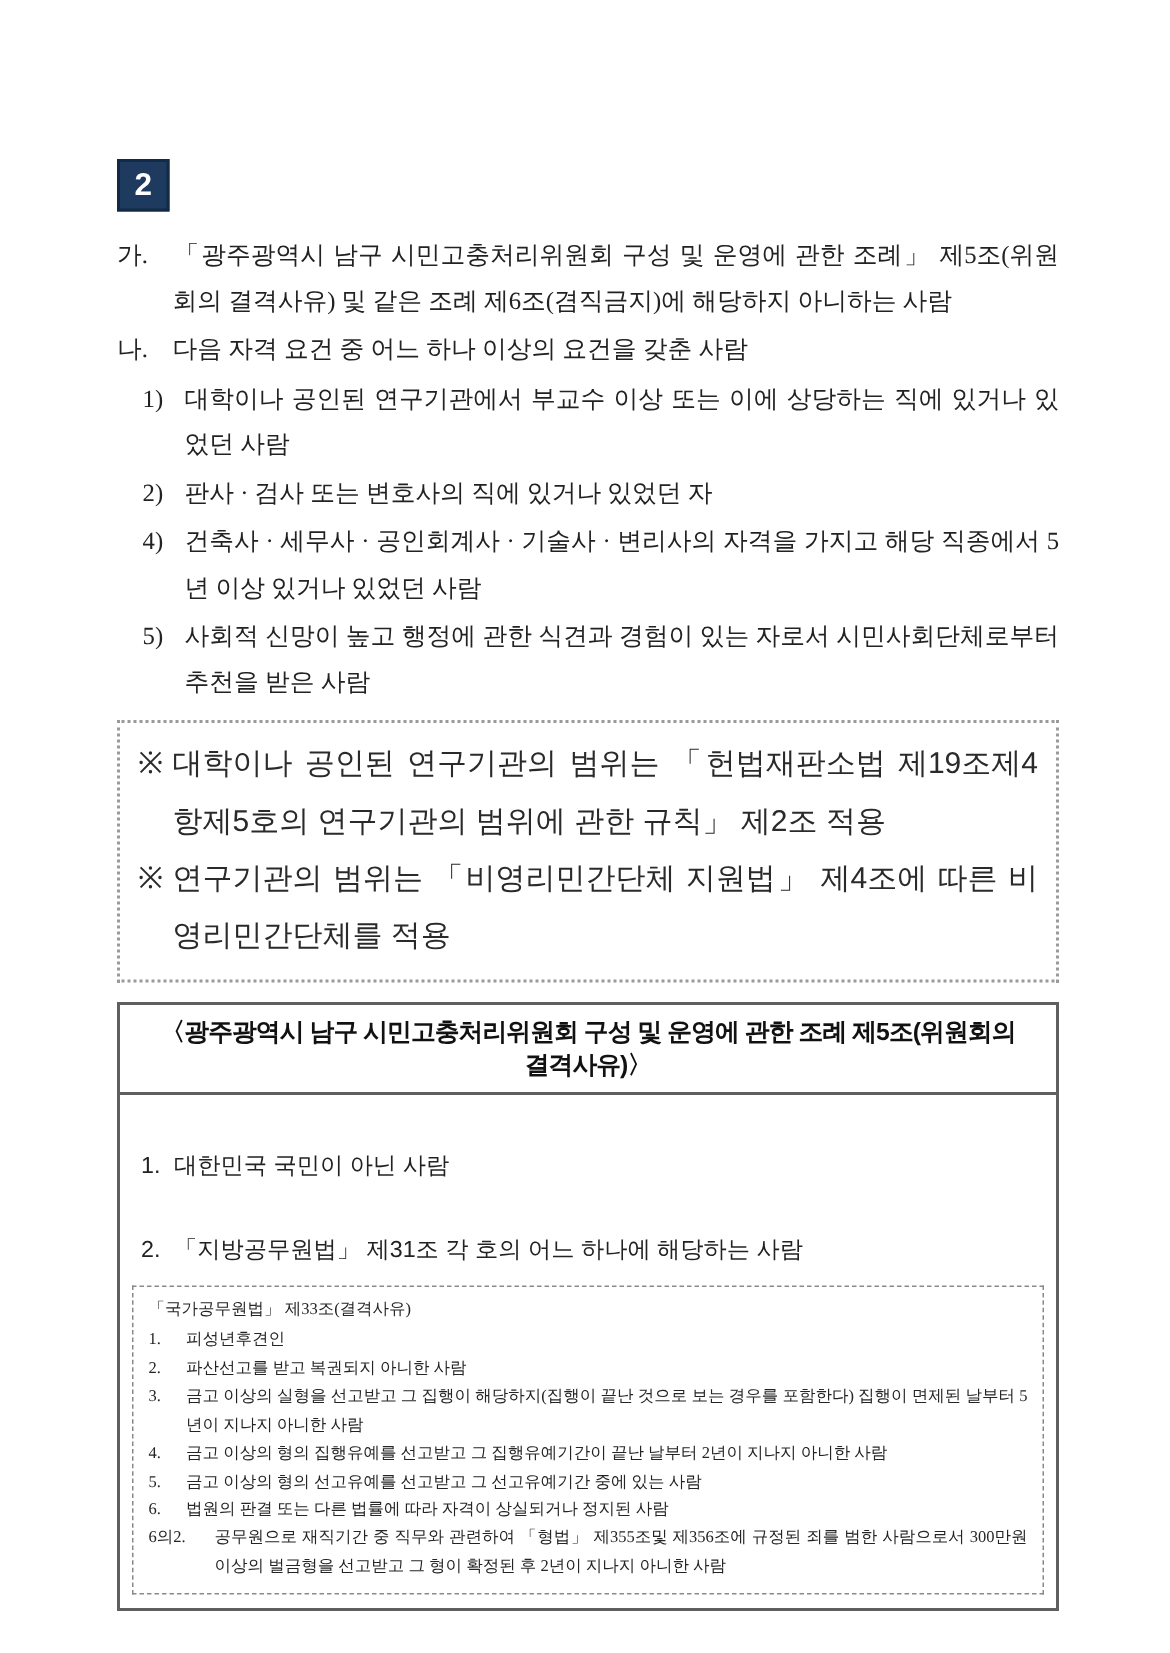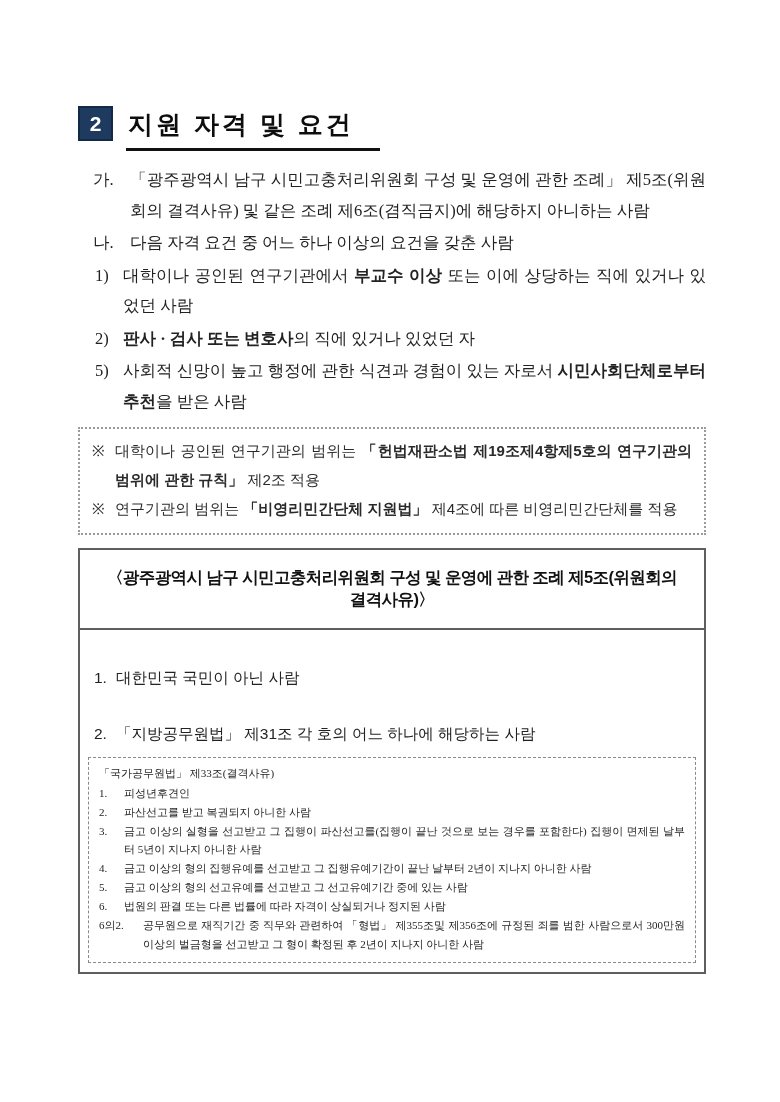--- a/index.html
+++ b/index.html
@@ -46,37 +46,37 @@
     border-bottom: 3px solid #111111;
   }
 
   
   .body-list { font-size: 16.5px; line-height: 1.85; color: #222222; }
   .item {
     text-align: justify;
     word-break: break-all;
     margin-bottom: 2px;
   }
-  .hang { text-indent: -37px; padding-left: 37px; margin-left: 15px; }
+  .hang { text-indent: -37px; padding-left: 37px; }
   .hang > .label { display: inline-block; width: 37px; text-indent: 0; }
   .req {
     margin-left: 17px;
     text-indent: -28px;
     padding-left: 28px;
   }
   .req > .label { display: inline-block; width: 28px; text-indent: 0; }
-  .b { font-weight: bold; }
+  .b { font-weight: normal; }
 
   
   .note-box {
     margin-top: 10px;
     border: 2px dotted #9a9a9a;
     padding: 8px 12px 9px 12px;
     font-family: "Liberation Sans", sans-serif;
-    font-size: 15px;
+    font-size: 20px;
     line-height: 1.92;
     color: #2a2a2a;
   }
   .note-line {
     text-align: justify;
     word-break: break-all;
     text-indent: -23px;
     padding-left: 23px;
   }
   .note-line > .marker { display: inline-block; width: 23px; text-indent: 0; }
@@ -86,21 +86,21 @@
     margin-top: 13px;
     border: 2px solid #5f5f5f;
   }
   .ord-title {
     font-family: "Liberation Sans", sans-serif;
     font-size: 16.5px;
     font-weight: bold;
     letter-spacing: -0.6px;
     color: #111111;
     text-align: center;
-    padding: 17px 4px;
+    padding: 7px 4px;
     border-bottom: 2px solid #5f5f5f;
     word-break: keep-all;
   }
   .ord-items {
     font-family: "Liberation Sans", sans-serif;
     font-size: 15.5px;
     line-height: 1.85;
     padding: 6px 12px 2px 14px;
     color: #222222;
   }
@@ -127,37 +127,37 @@
   .law-item.wide { text-indent: -44px; padding-left: 44px; }
   .law-item.wide > .llabel { width: 44px; }
 </style>
 </head>
 <body>
 
 <div class="page">
 
   <div class="sec-header">
     <div class="sec-num">2</div>
-    <div>
-      <span class="sec-title">지원 자격 및 요건</span>
-    </div>
   </div>
 
   <div class="body-list">
     <div class="item hang">
       <span class="label">가.</span><span><span>「광주광역시 남구 시민고충처리위원회 구성 및 운영에 관한 조례」 제5조(위원회의 결격사유) 및 같은 조례 제6조(겸직금지)에 해당하지 아니하는 사람</span></span>
     </div>
     <div class="item hang">
       <span class="label">나.</span><span><span>다음 자격 요건 중 어느 하나 이상의 요건을 갖춘 사람</span></span>
     </div>
     <div class="item req">
       <span class="label">1)</span><span><span>대학이나 공인된 연구기관에서 </span><span class="b">부교수 이상</span><span> 또는 이에 상당하는 직에 있거나 있었던 사람</span></span>
     </div>
     <div class="item req">
       <span class="label">2)</span><span><span class="b">판사 · 검사 또는 변호사</span><span>의 직에 있거나 있었던 자</span></span>
+    </div>
+    <div class="item req">
+      <span class="label">4)</span><span><span class="b">건축사 · 세무사 · 공인회계사 · 기술사 · 변리사</span><span>의 자격을 가지고 해당 직종에서 </span><span class="b">5년 이상</span><span> 있거나 있었던 사람</span></span>
     </div>
     <div class="item req">
       <span class="label">5)</span><span><span>사회적 신망이 높고 행정에 관한 식견과 경험이 있는 자로서 </span><span class="b">시민사회단체로부터 추천</span><span>을 받은 사람</span></span>
     </div>
   </div>
 
   <div class="note-box">
     <div class="note-line">
       <span class="marker">※</span><span><span>대학이나 공인된 연구기관의 범위는 </span><span class="b">「헌법재판소법 제19조제4항제5호의 연구기관의 범위에 관한 규칙」</span><span> 제2조 적용</span></span>
     </div>
@@ -179,21 +179,21 @@
 
     <div class="law-box">
       <div class="law-title">「국가공무원법」 제33조(결격사유)</div>
       <div class="law-item">
         <span class="llabel">1.</span><span>피성년후견인</span>
       </div>
       <div class="law-item">
         <span class="llabel">2.</span><span>파산선고를 받고 복권되지 아니한 사람</span>
       </div>
       <div class="law-item">
-        <span class="llabel">3.</span><span>금고 이상의 실형을 선고받고 그 집행이 파산선고를(집행이 끝난 것으로 보는 경우를 포함한다) 집행이 면제된 날부터 5년이 지나지 아니한 사람</span>
+        <span class="llabel">3.</span><span>금고 이상의 실형을 선고받고 그 집행이 해당하지(집행이 끝난 것으로 보는 경우를 포함한다) 집행이 면제된 날부터 5년이 지나지 아니한 사람</span>
       </div>
       <div class="law-item">
         <span class="llabel">4.</span><span>금고 이상의 형의 집행유예를 선고받고 그 집행유예기간이 끝난 날부터 2년이 지나지 아니한 사람</span>
       </div>
       <div class="law-item">
         <span class="llabel">5.</span><span>금고 이상의 형의 선고유예를 선고받고 그 선고유예기간 중에 있는 사람</span>
       </div>
       <div class="law-item">
         <span class="llabel">6.</span><span>법원의 판결 또는 다른 법률에 따라 자격이 상실되거나 정지된 사람</span>
       </div>

